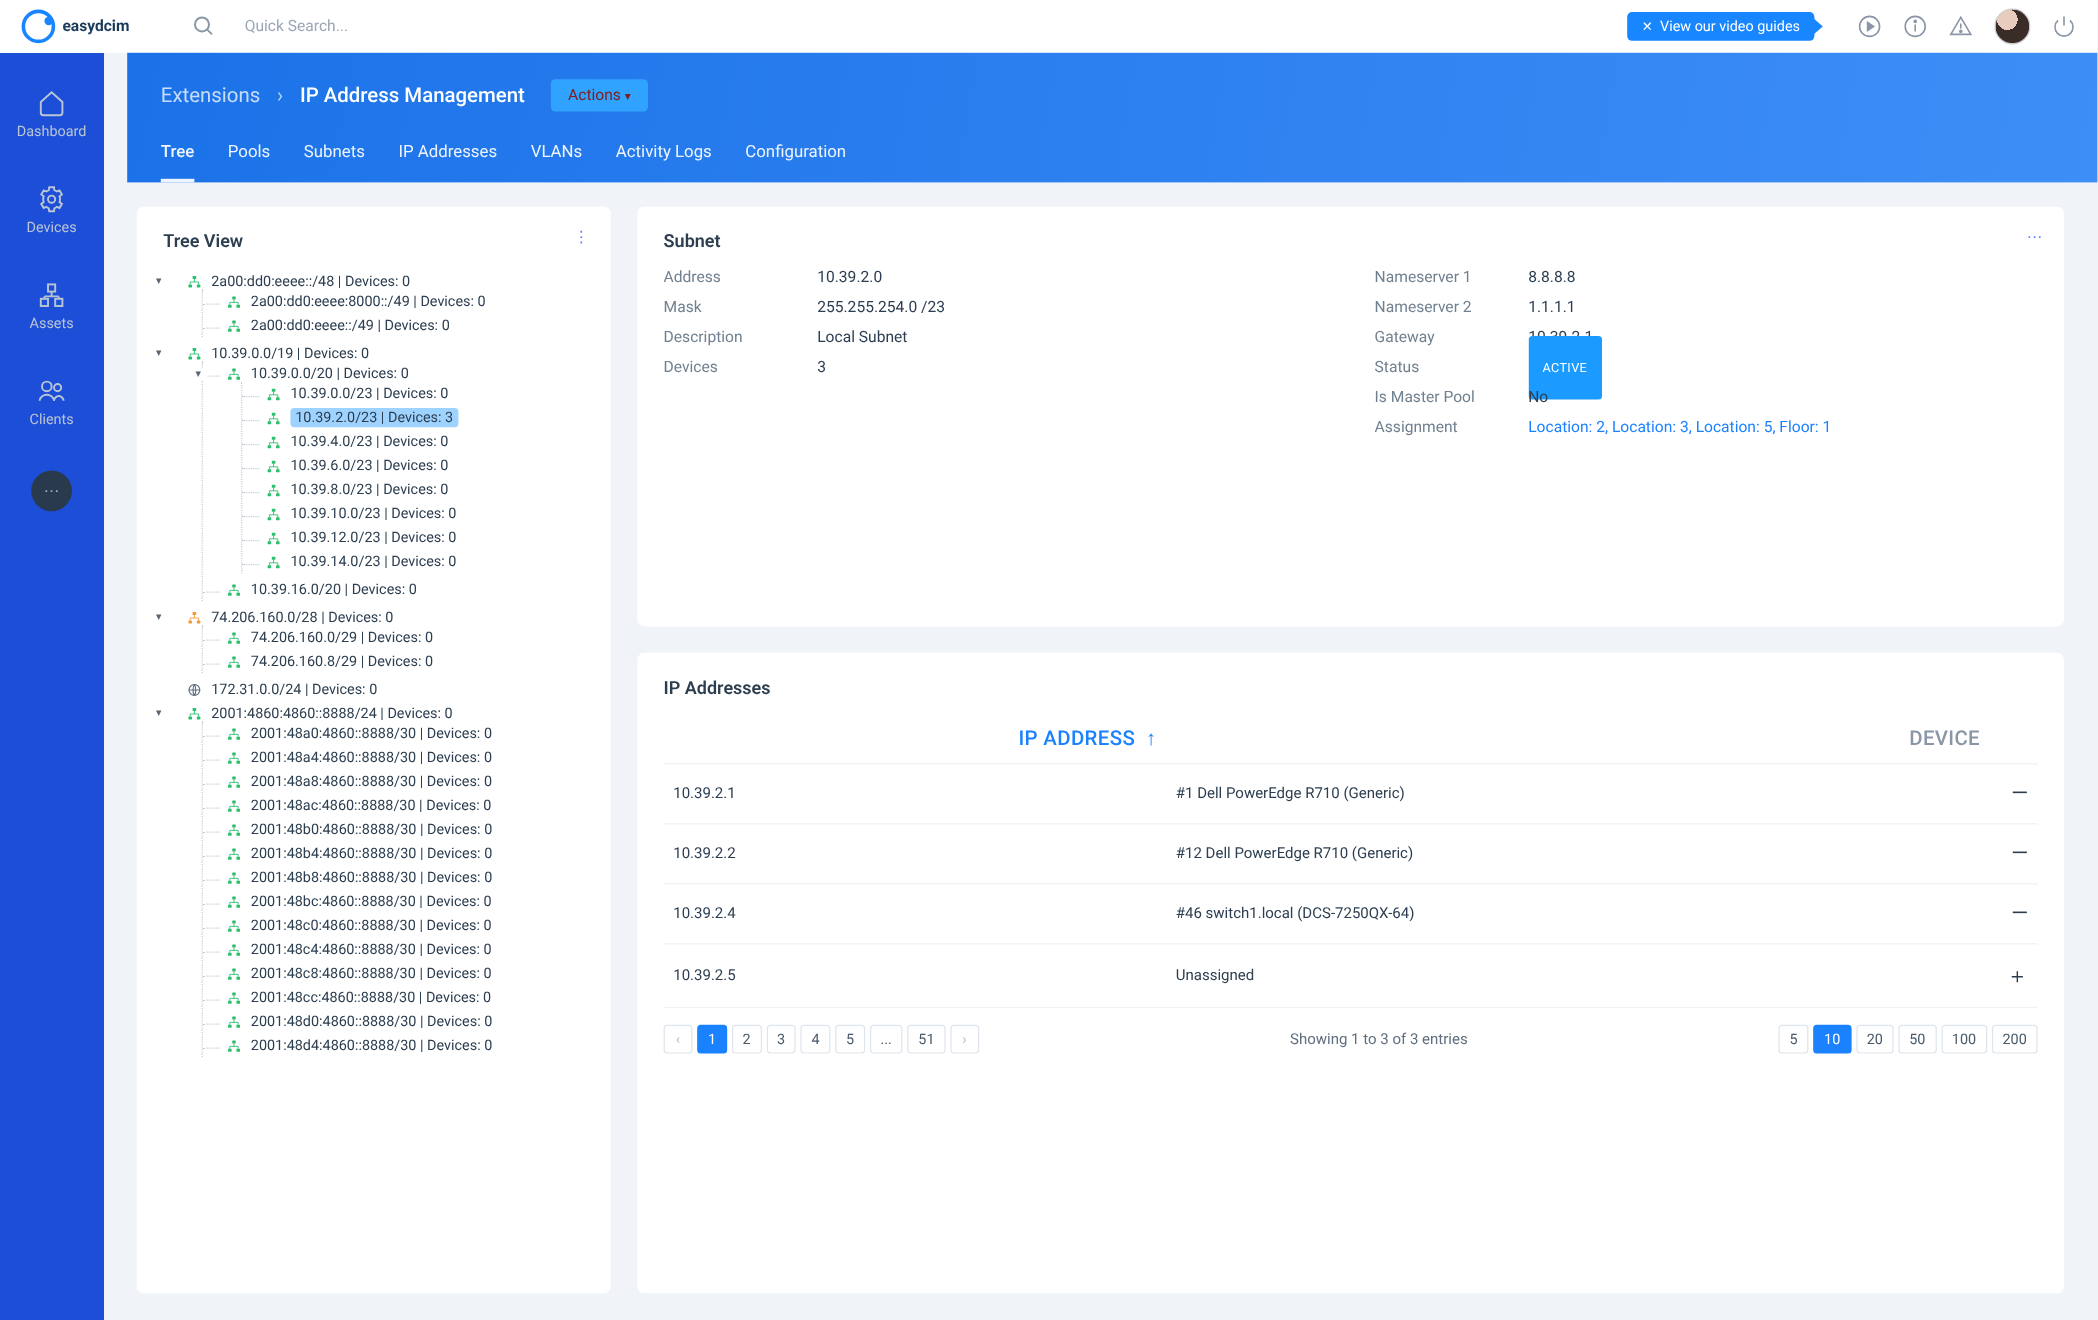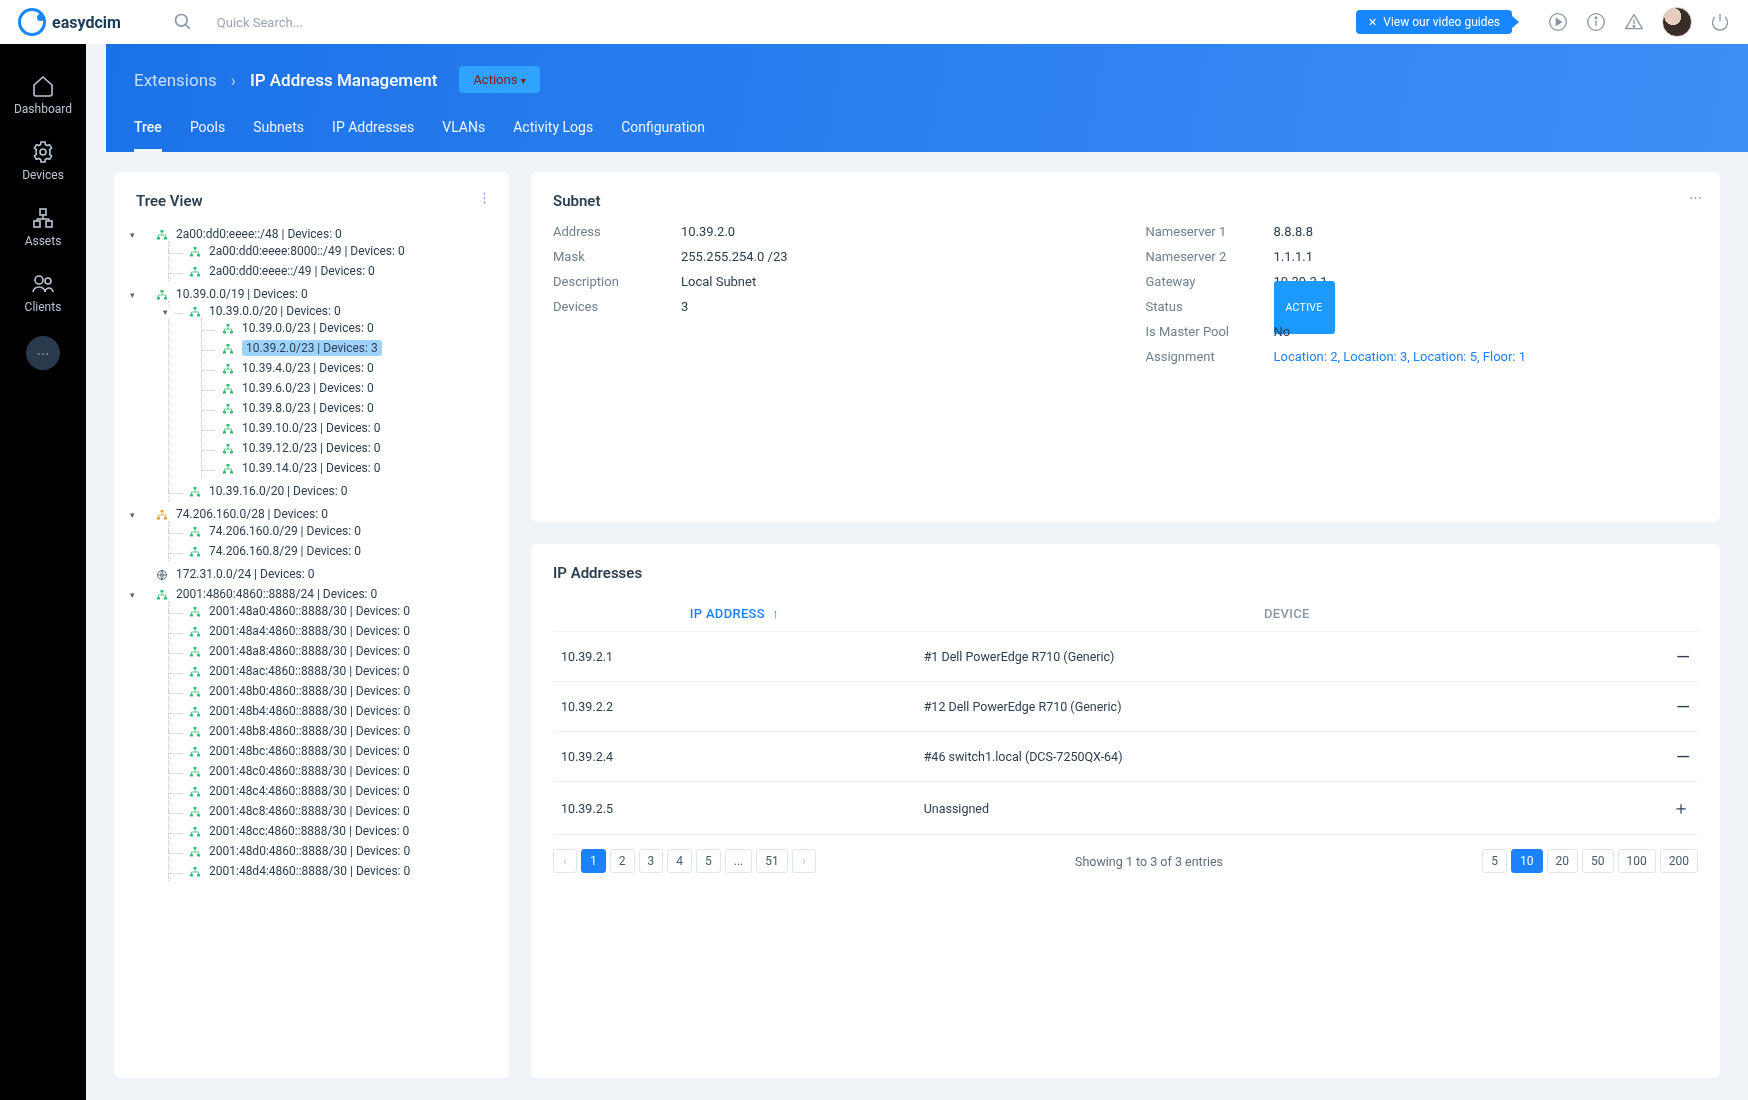--- a/index.html
+++ b/index.html
@@ -1,33 +1,33 @@
 <!DOCTYPE html>
 <html><head>
 <meta charset="utf-8">
 <style>
 * { margin:0; padding:0; box-sizing:border-box; font-family:-apple-system,BlinkMacSystemFont,"Segoe UI",Roboto,sans-serif; }
 body { background:#f0f3f8; color:#2c3e50; font-size:13px; overflow:hidden; width:1748px; height:1100px; }
 
 
 .topbar { height:44px; background:#fff; display:flex; align-items:center; padding:0 18px; gap:12px; }
-.logo { display:flex; align-items:center; gap:6px; font-weight:700; font-size:16px; color:#1a3a5a; }
+.logo { display:flex; align-items:center; gap:6px; font-weight:700; font-size:13px; color:#1a3a5a; }
 .logo-mark { width:28px; height:28px; border-radius:50%; border:3px solid #1786ff; position:relative; }
 .logo-mark::after { content:""; position:absolute; width:7px; height:7px; background:#1786ff; border-radius:50%; top:3px; right:-1px; }
 .search-wrap { display:flex; align-items:center; gap:24px; margin-left:40px; color:#9aa6b5; flex:1; }
 .search-wrap input { border:none; outline:none; font-size:13px; width:240px; }
 .search-wrap input::placeholder { color:#9aa6b5; }
 .video-guide { background:#1786ff; color:#fff; padding:5px 12px; border-radius:4px; font-size:12px; display:flex; align-items:center; gap:6px; cursor:pointer; position:relative; }
 .video-guide::after { content:""; position:absolute; right:-7px; top:50%; transform:translateY(-50%); border-left:8px solid #1786ff; border-top:7px solid transparent; border-bottom:7px solid transparent;}
 .top-icons { display:flex; align-items:center; gap:18px; margin-left:24px; }
 .top-ico { width:20px; height:20px; color:#8a96a6; cursor:pointer; display:flex; align-items:center; justify-content:center; }
 .avatar { width:30px; height:30px; border-radius:50%; background:radial-gradient(circle at 35% 30%,#e8cdbf 0 32%,#3a2d28 32% 100%); border:1px solid #ccc; }
 
 
-.sidebar { position:fixed; left:0; top:44px; bottom:0; width:86px; background:#000000; display:flex; flex-direction:column; align-items:center; padding-top:18px; gap:0; }
+.sidebar { position:fixed; left:0; top:44px; bottom:0; width:86px; background:#1d4ed8; display:flex; flex-direction:column; align-items:center; padding-top:18px; gap:14px; }
 .side-item { width:100%; display:flex; flex-direction:column; align-items:center; gap:4px; color:#b9c5d4; padding:12px 0; cursor:pointer; font-size:12px; }
 .side-item svg { width:24px; height:24px; }
 .side-more { margin-top:10px; width:34px; height:34px; border-radius:50%; background:#2a3a4d; display:flex; align-items:center; justify-content:center; color:#9cb0c8; cursor:pointer; }
 
 
 .header-strip { margin-left:106px; background:linear-gradient(100deg,#1b72e8,#3e8ef7); color:#fff; padding:22px 28px 0; }
 .breadcrumb { display:flex; align-items:center; gap:14px; font-size:17px; }
 .breadcrumb .dim { opacity:.75; }
 .chev { opacity:.7; }
 .actions-btn { background:#2fa3ff; color:#7f1d1d; border:none; padding:6px 14px; border-radius:4px; font-size:13px; cursor:pointer; margin-left:8px; }
@@ -63,21 +63,21 @@
 .info-grid { display:grid; grid-template-columns:1fr 1fr; gap:0 40px; font-size:13px; }
 .info-row { display:flex; margin-bottom:10px; }
 .info-label { width:128px; color:#70808f; }
 .info-val { color:#2c3e50; }
 .badge-active { background:#1b9bff; color:#fff; font-size:10.5px; padding:20px 12px; border-radius:3px; letter-spacing:.3px; }
 .link { color:#1b82ff; cursor:pointer; }
 
 
 .ip-card { flex:1; display:flex; flex-direction:column; overflow:hidden; }
 .tbl { width:100%; border-collapse:collapse; font-size:12.5px; }
-.tbl th { text-align:center; color:#8a96a6; font-weight:500; font-size:13px; padding:10px 8px; border-bottom:1px solid #eef1f5; letter-spacing:.3px; }
+.tbl th { text-align:right; color:#8a96a6; font-weight:500; font-size:17px; padding:10px 8px; border-bottom:1px solid #eef1f5; letter-spacing:.3px; }
 .tbl th.sorted { color:#1b82ff; }
 .tbl td { padding:14px 8px; border-bottom:1px solid #eef1f5; color:#2c3e50; }
 .row-action { text-align:right; color:#5a6a7a; cursor:pointer; font-size:18px; }
 .tbl-footer { display:flex; align-items:center; justify-content:space-between; margin-top:14px; font-size:12.5px; color:#5e6e7e; }
 .pager { display:flex; align-items:center; gap:4px; }
 .pg { border:1px solid #dfe5ec; padding:4px 8px; border-radius:3px; cursor:pointer; color:#4a5a6a; min-width:24px; text-align:center; font-size:12px; }
 .pg.active { background:#1b82ff; color:#fff; border-color:#1b82ff; }
 .pg.nav { color:#b7c1cc; }
 .pagesize { display:flex; gap:4px; }
 </style>

